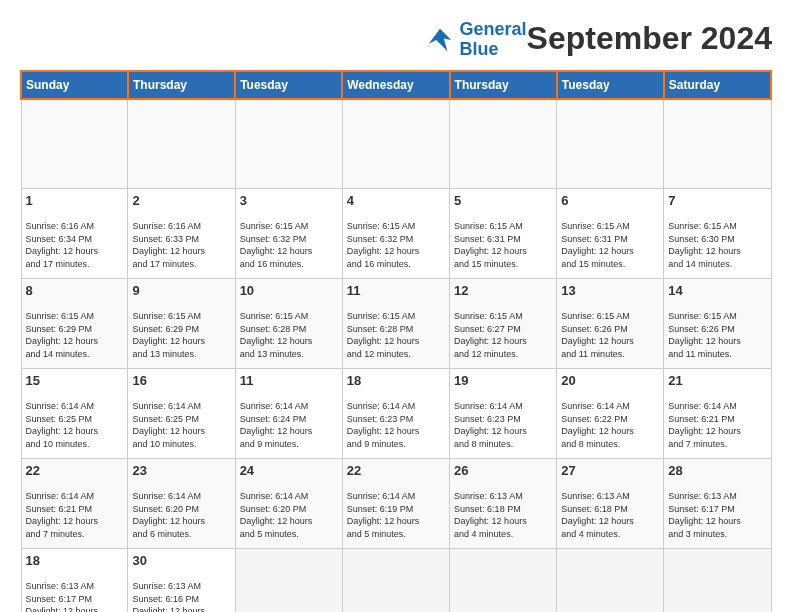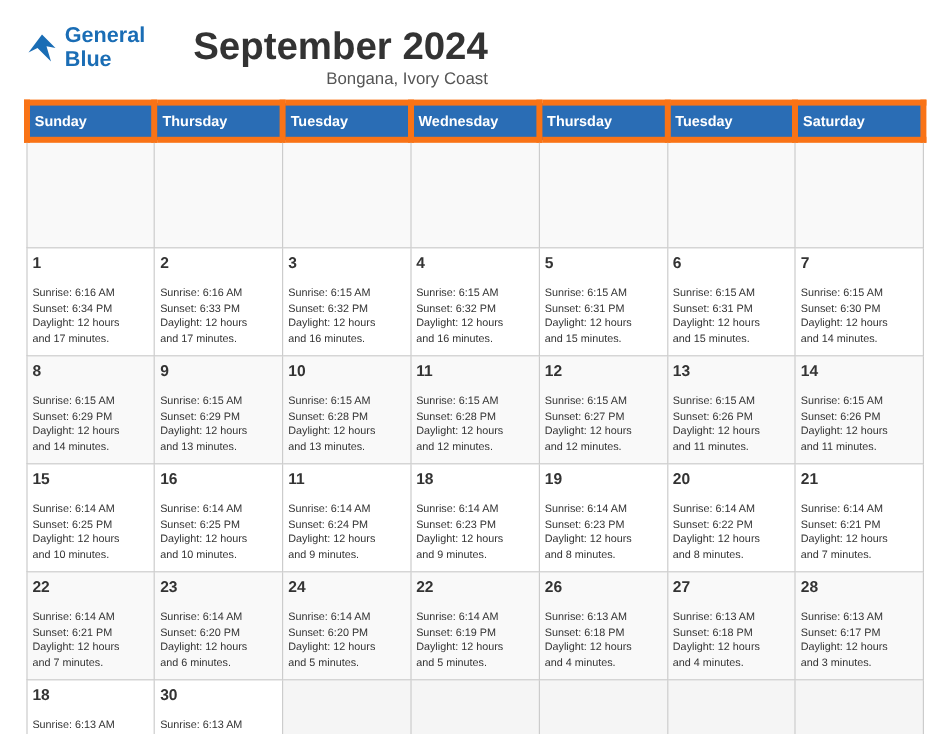--- a/index.html
+++ b/index.html
@@ -5,21 +5,21 @@
     * { box-sizing: border-box; margin: 0; padding: 0; }
     body {
       font-family: Arial, sans-serif;
       background: #fff;
       width: 792px;
       min-height: 612px;
       padding: 20px;
     }
     .header {
       display: flex;
-      justify-content: flex-start;
+      justify-content: flex-end;
       align-items: flex-start;
       margin-bottom: 10px;
     }
     .logo {
       display: flex;
       align-items: center;
       gap: 4px;
     }
     .logo-text {
       font-size: 18px;
@@ -32,39 +32,38 @@
       width: 30px;
       height: 30px;
     }
     .title-block {
       text-align: right;
     }
     .month-title {
       font-size: 32px;
       font-weight: bold;
       color: #333;
-      margin-left: 40px;
     }
     .location {
       font-size: 14px;
       color: #555;
     }
     .calendar {
       width: 100%;
       border-collapse: collapse;
       font-size: 10px;
     }
     .calendar th {
       background: #2a6db5;
       color: #fff;
       padding: 6px 4px;
       text-align: left;
       font-size: 12px;
       font-weight: bold;
-      border: 5px solid #f97316;
+      border: 2px solid #f97316;
     }
     .calendar td {
       border: 1px solid #ccc;
       vertical-align: top;
       padding: 4px;
       width: 108px;
       height: 90px;
     }
     .calendar td.empty {
       background: #f5f5f5;
@@ -92,21 +91,20 @@
     <svg class="logo-bird" viewBox="0 0 40 40">
       <polygon points="20,5 35,20 25,18 30,35 15,20 5,25" fill="#1a6db5"></polygon>
     </svg>
     <div class="logo-text">
       <div><span>General</span></div>
       <div><span>Blue</span></div>
     </div>
   </div>
   <div class="title-block">
     <div class="month-title">September 2024</div>
-    <div class="location">Bongana, Ivory Coast</div>
   </div>
 </div>
 
 <table class="calendar">
   <thead>
     <tr>
       <th>Sunday</th>
       <th>Thursday</th>
       <th>Tuesday</th>
       <th>Wednesday</th>

